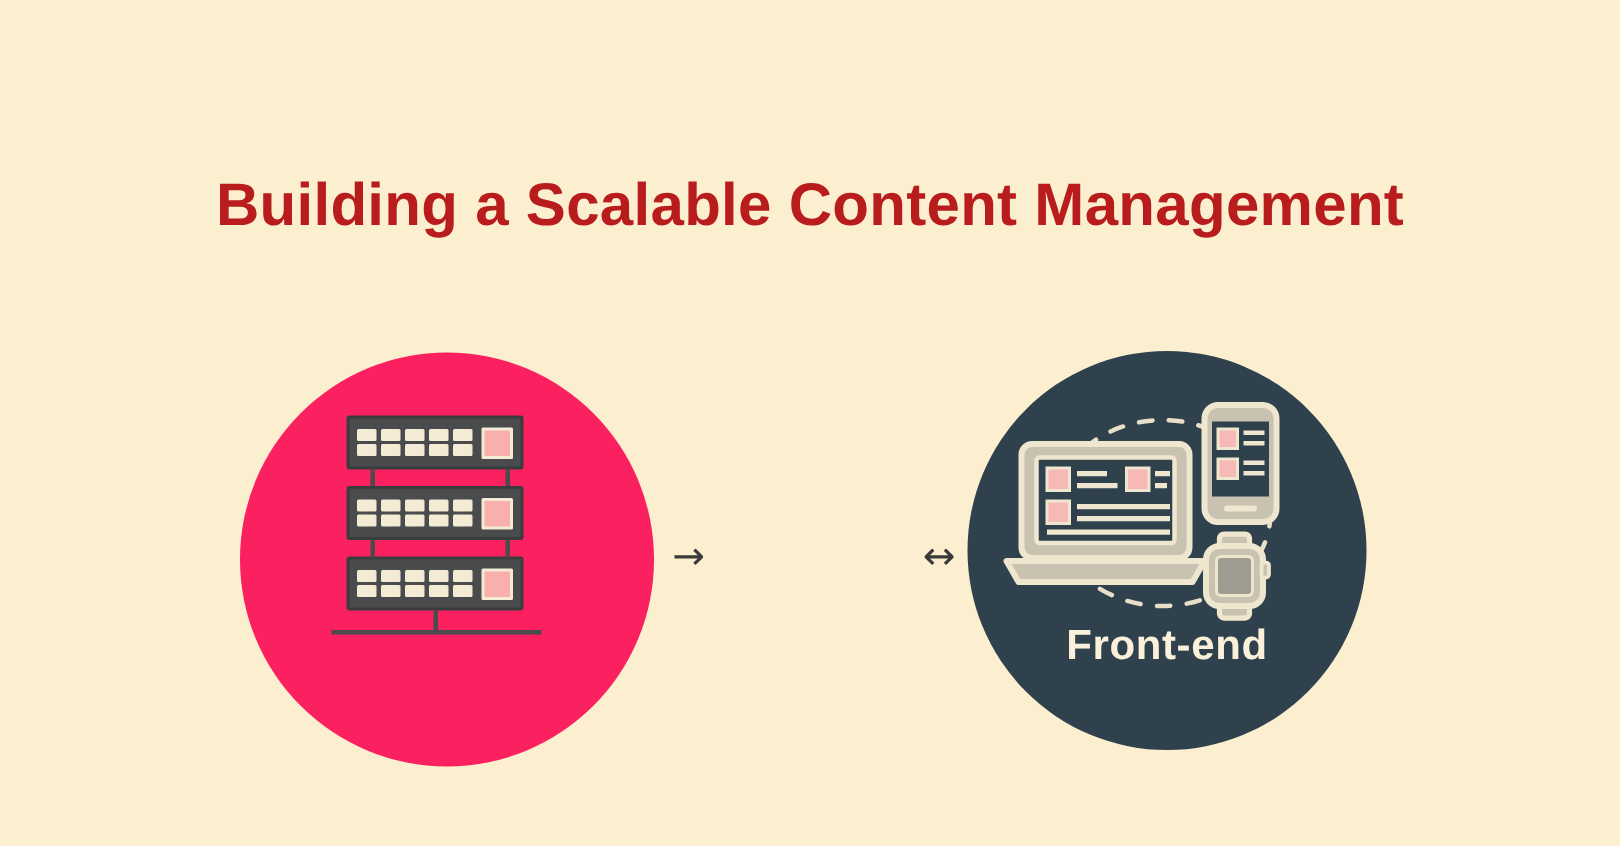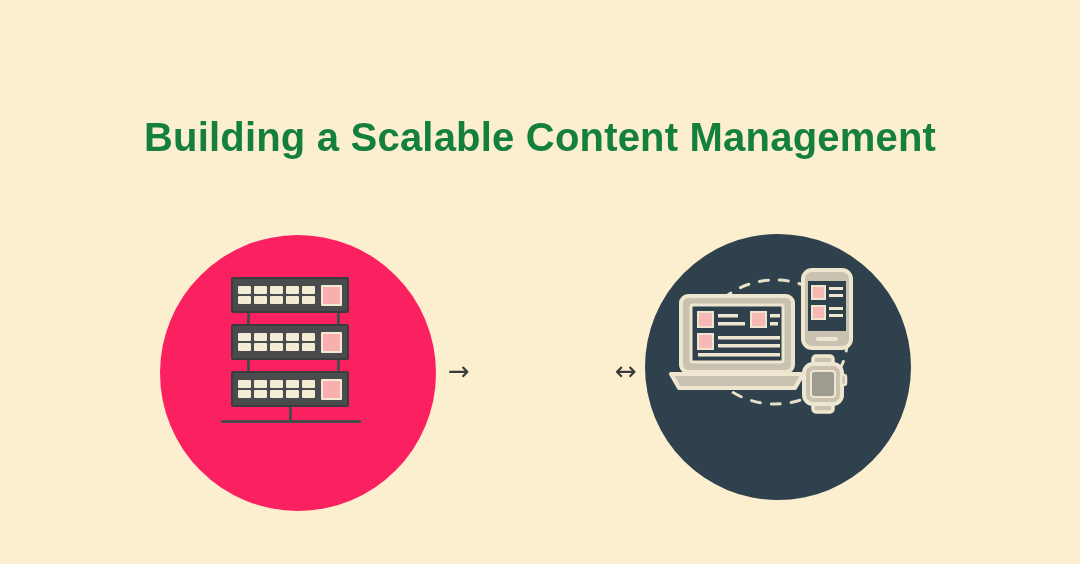--- a/index.html
+++ b/index.html
@@ -28,21 +28,21 @@
     width: 1080px;
     text-align: center;
     line-height: 1.16;
   }
   .title-line {
     display: block;
     font-family: "Liberation Sans", sans-serif;
     font-weight: bold;
     font-size: 40px;
     letter-spacing: 0.2px;
-    color: #15803d;
+    color: #b91c1c;
     white-space: nowrap;
   }
 
   
   .node-circle {
     position: absolute;
     border-radius: 50%;
   }
   #backend-circle {
     left: 160px;
@@ -311,15 +311,16 @@
           <rect x="146" y="92" width="20" height="14" rx="3" ry="3" fill="#C9C2B0" stroke="#EFE6CF" stroke-width="3.5"></rect>
           <rect x="146" y="134" width="20" height="14" rx="3" ry="3" fill="#C9C2B0" stroke="#EFE6CF" stroke-width="3.5"></rect>
           <rect x="137" y="100" width="38" height="40" rx="9" ry="9" fill="#C9C2B0" stroke="#EFE6CF" stroke-width="4"></rect>
           <rect x="144" y="107" width="24" height="26" rx="3" ry="3" fill="#9E9C90" stroke="#EFE6CF" stroke-width="2"></rect>
           <rect x="174" y="111" width="5" height="10" rx="2" ry="2" fill="#C9C2B0" stroke="#EFE6CF" stroke-width="2.5"></rect>
         </g>
 
       </svg>
     </div>
 
+    <div class="node-label" id="frontend-label">Front-end</div>
   </div>
 
 </div>
 
 </body></html>

